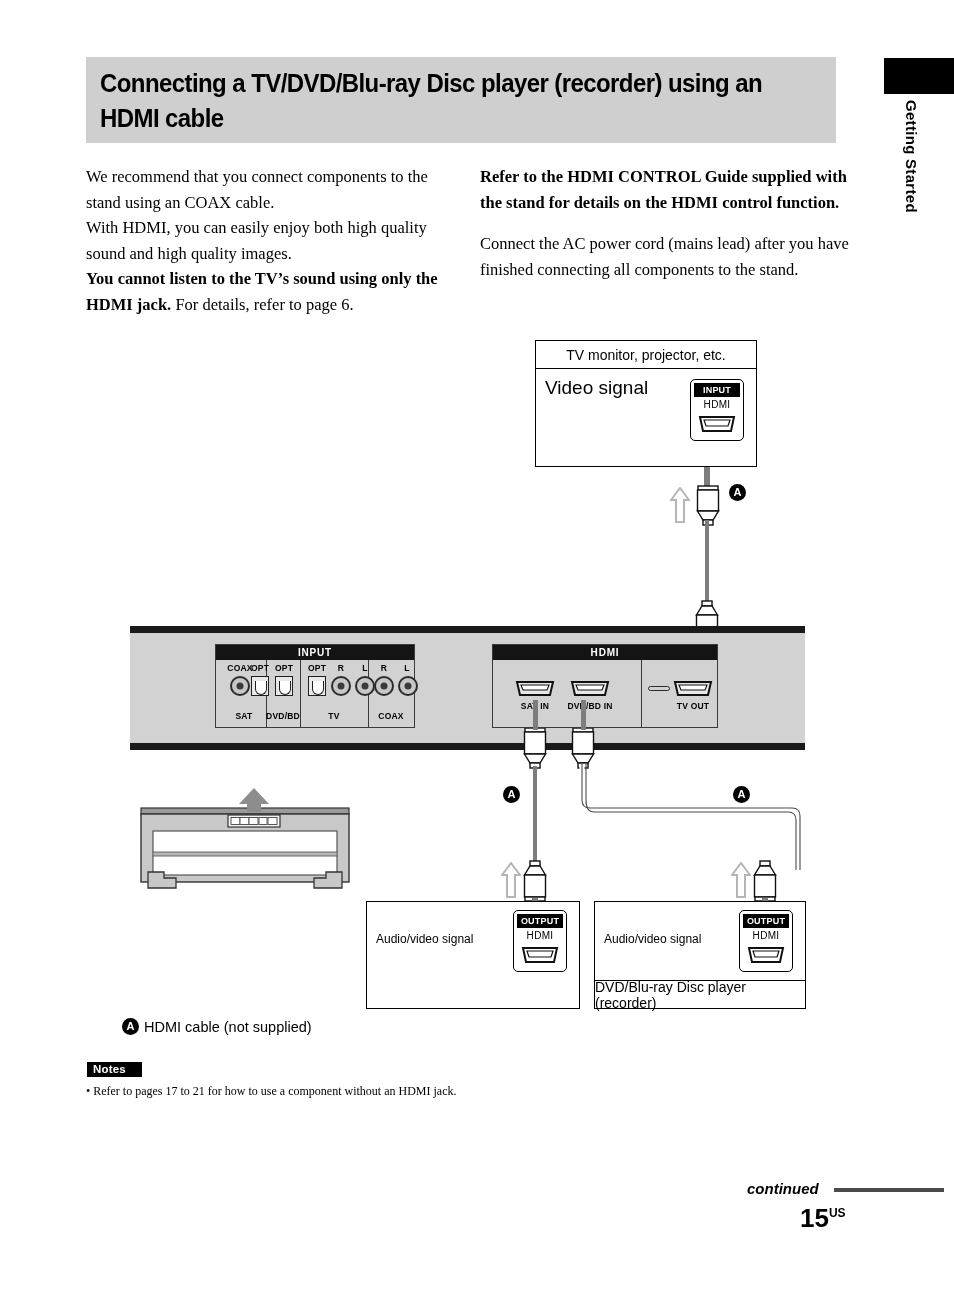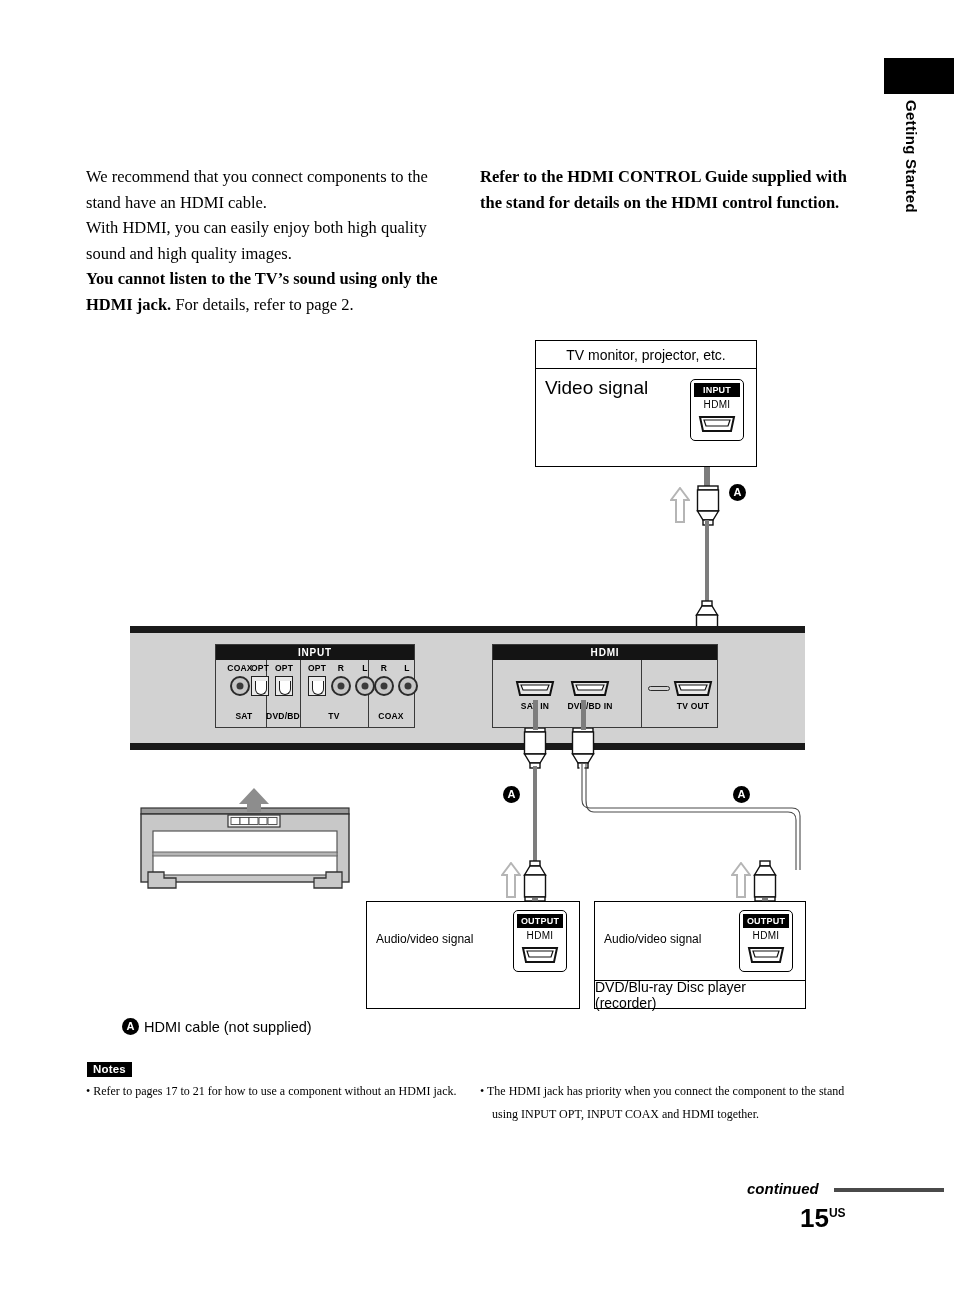--- a/index.html
+++ b/index.html
@@ -286,21 +286,21 @@
   #legend .marker-a { position: relative; }
 
   
   #notes-heading {
     position: absolute;
     left: 87px; top: 1062px;
     background: #000; color: #fff;
     font-family: "Liberation Sans", sans-serif;
     font-weight: bold;
     font-size: 11.5px;
-    padding: 1px 6px 2px 6px;
+    padding: 1px 16px 2px 6px;
     letter-spacing: 0.2px;
   }
   .note-col {
     position: absolute;
     font-size: 12px;
     line-height: 23px;
   }
   #note-left { left: 86px; top: 1080px; width: 372px; }
   #note-right { left: 480px; top: 1080px; width: 372px; }
   .note-item { padding-left: 12px; text-indent: -12px; }
@@ -334,32 +334,36 @@
   }
 </style>
 </head>
 <body>
 
 <div class="page">
 
   <div id="side-tab-block"></div>
   <div id="side-tab-label">Getting Started</div>
 
+  <div id="title-bar">
+    <div id="title-text">Connecting a TV/DVD/Blu-ray Disc player (recorder) using an HDMI cable</div>
+  </div>
 
   <div class="col-text" id="intro-left">
-    <div>We recommend that you connect components to the stand have an HDMI cable.</div>
+    <div>We recommend that you connect components to the stand using an COAX cable.</div>
     <div>With HDMI, you can easily enjoy both high quality sound and high quality images.</div>
     <div>
-      <span class="b">You cannot listen to the TV’s sound using only the HDMI jack.</span><span> For details, refer to page 2.</span>
+      <span class="b">You cannot listen to the TV’s sound using only the HDMI jack.</span><span> For details, refer to page 6.</span>
     </div>
   </div>
 
   <div class="col-text" id="intro-right">
     <div class="b">Refer to the HDMI CONTROL Guide supplied with the stand for details on the HDMI control function.</div>
     <div class="para-gap"></div>
+    <div>Connect the AC power cord (mains lead) after you have finished connecting all components to the stand.</div>
   </div>
 
   <div id="diagram">
 
     <div id="tv-box">
       <div id="tv-box-title">TV monitor, projector, etc.</div>
       <div id="tv-box-body">
         <div id="tv-signal-label">Video signal</div>
         <div class="jack" style="right:12px; top:10px;">
           <div class="jack-bar">INPUT</div>
@@ -584,23 +588,20 @@
 
   <div id="legend">
     <span class="marker-a">A</span>
     <span>HDMI cable (not supplied)</span>
   </div>
 
   <div id="notes-heading">Notes</div>
   <div class="note-col" id="note-left">
     <div class="note-item">• Refer to pages 17 to 21 for how to use a component without an HDMI jack.</div>
   </div>
-  <div class="note-col" id="note-right">
-    <div class="note-item">• The HDMI jack has priority when you connect the component to the stand using INPUT OPT, INPUT COAX and HDMI together.</div>
-  </div>
 
   <div id="continued-label">continued</div>
   <div id="continued-rule"></div>
   <div id="page-number">
     <span>15</span><sup>US</sup>
   </div>
 
 </div>
 
 </body></html>

